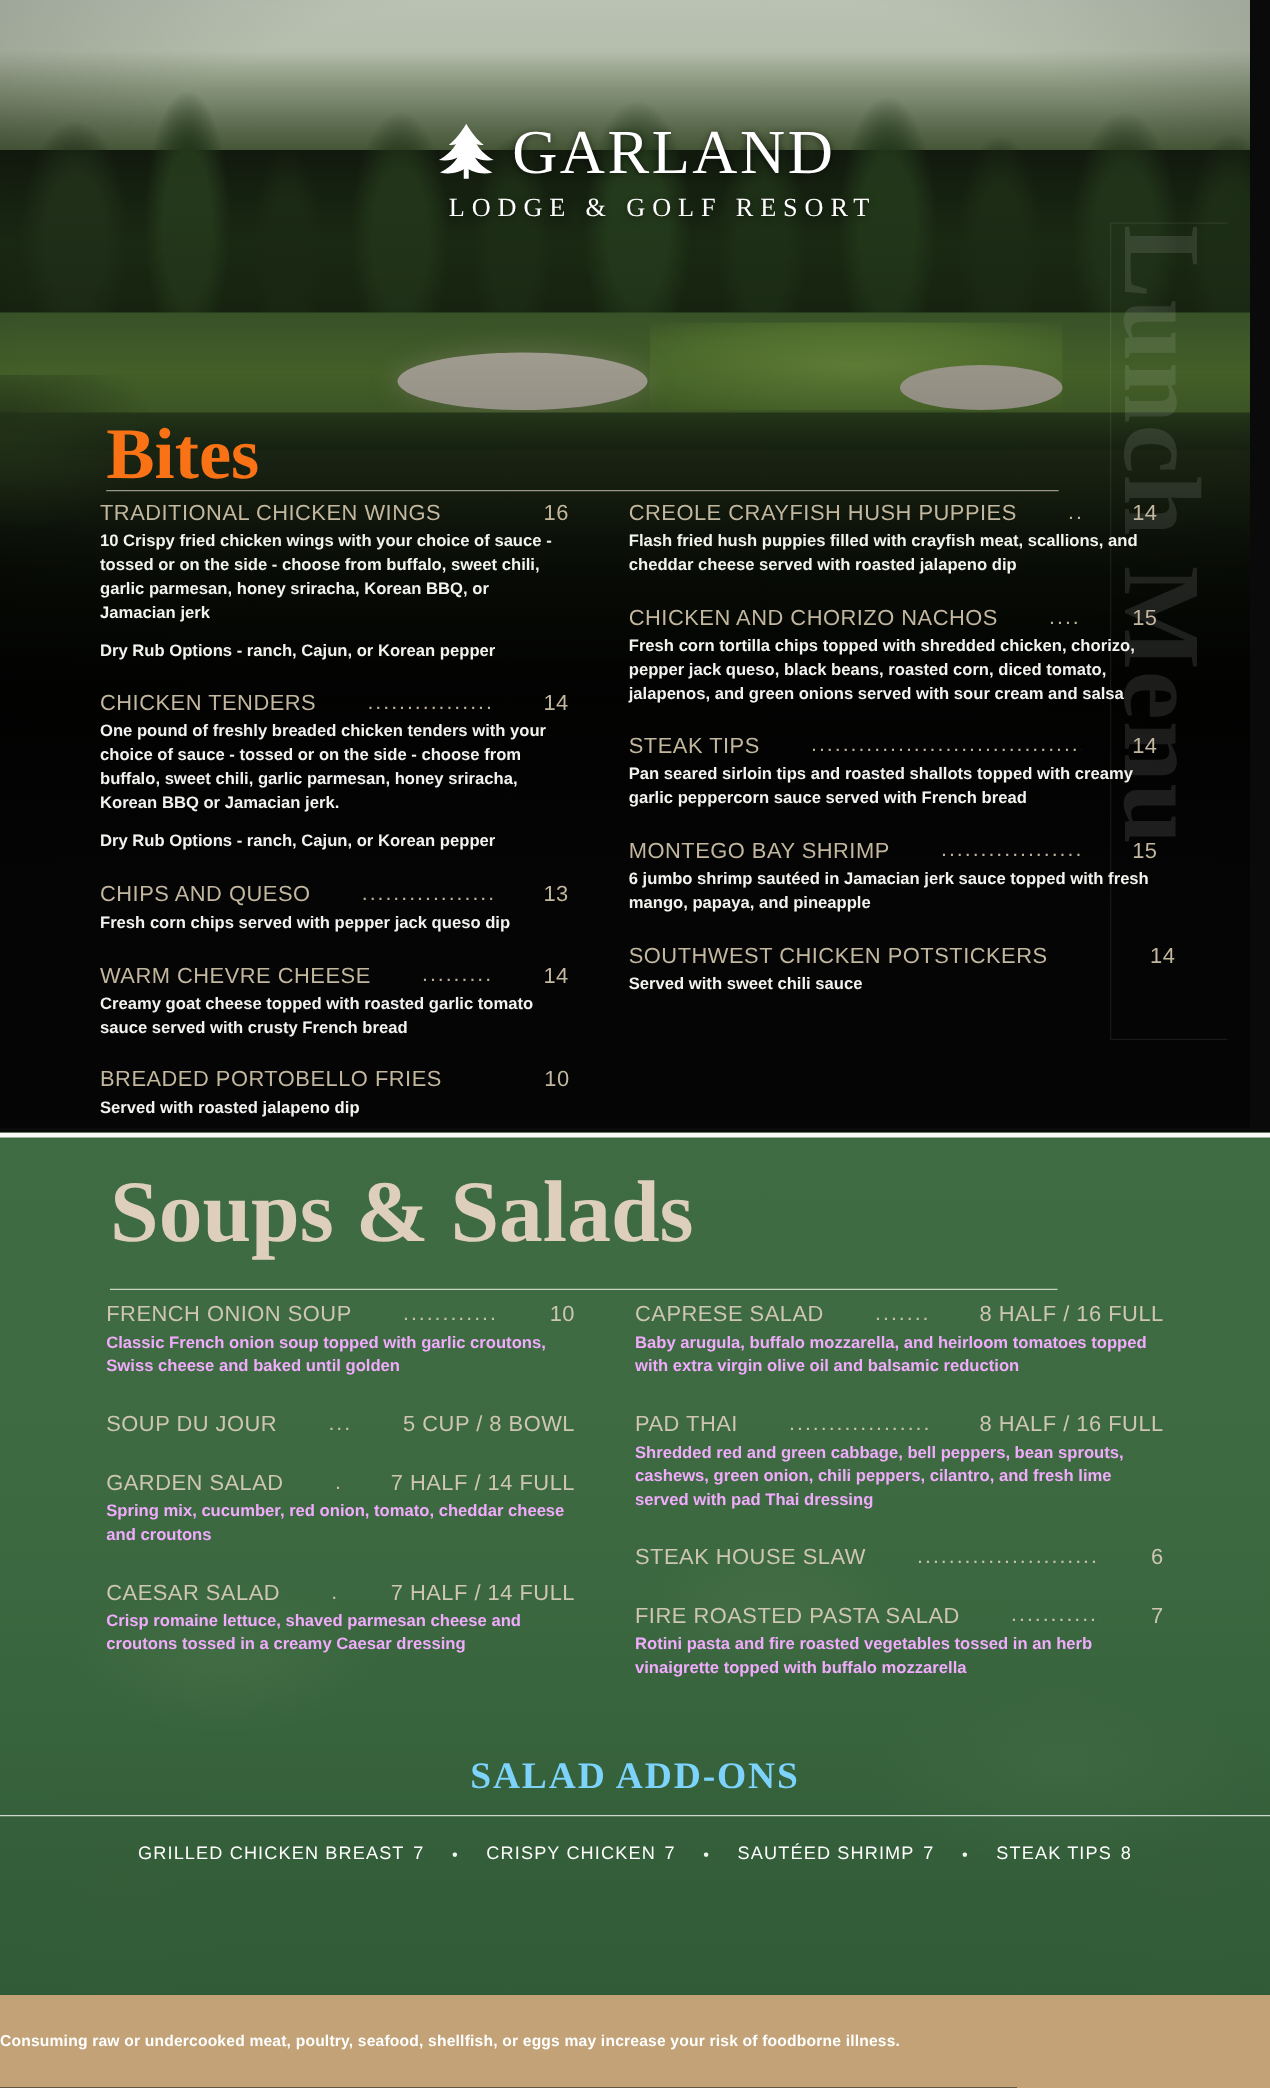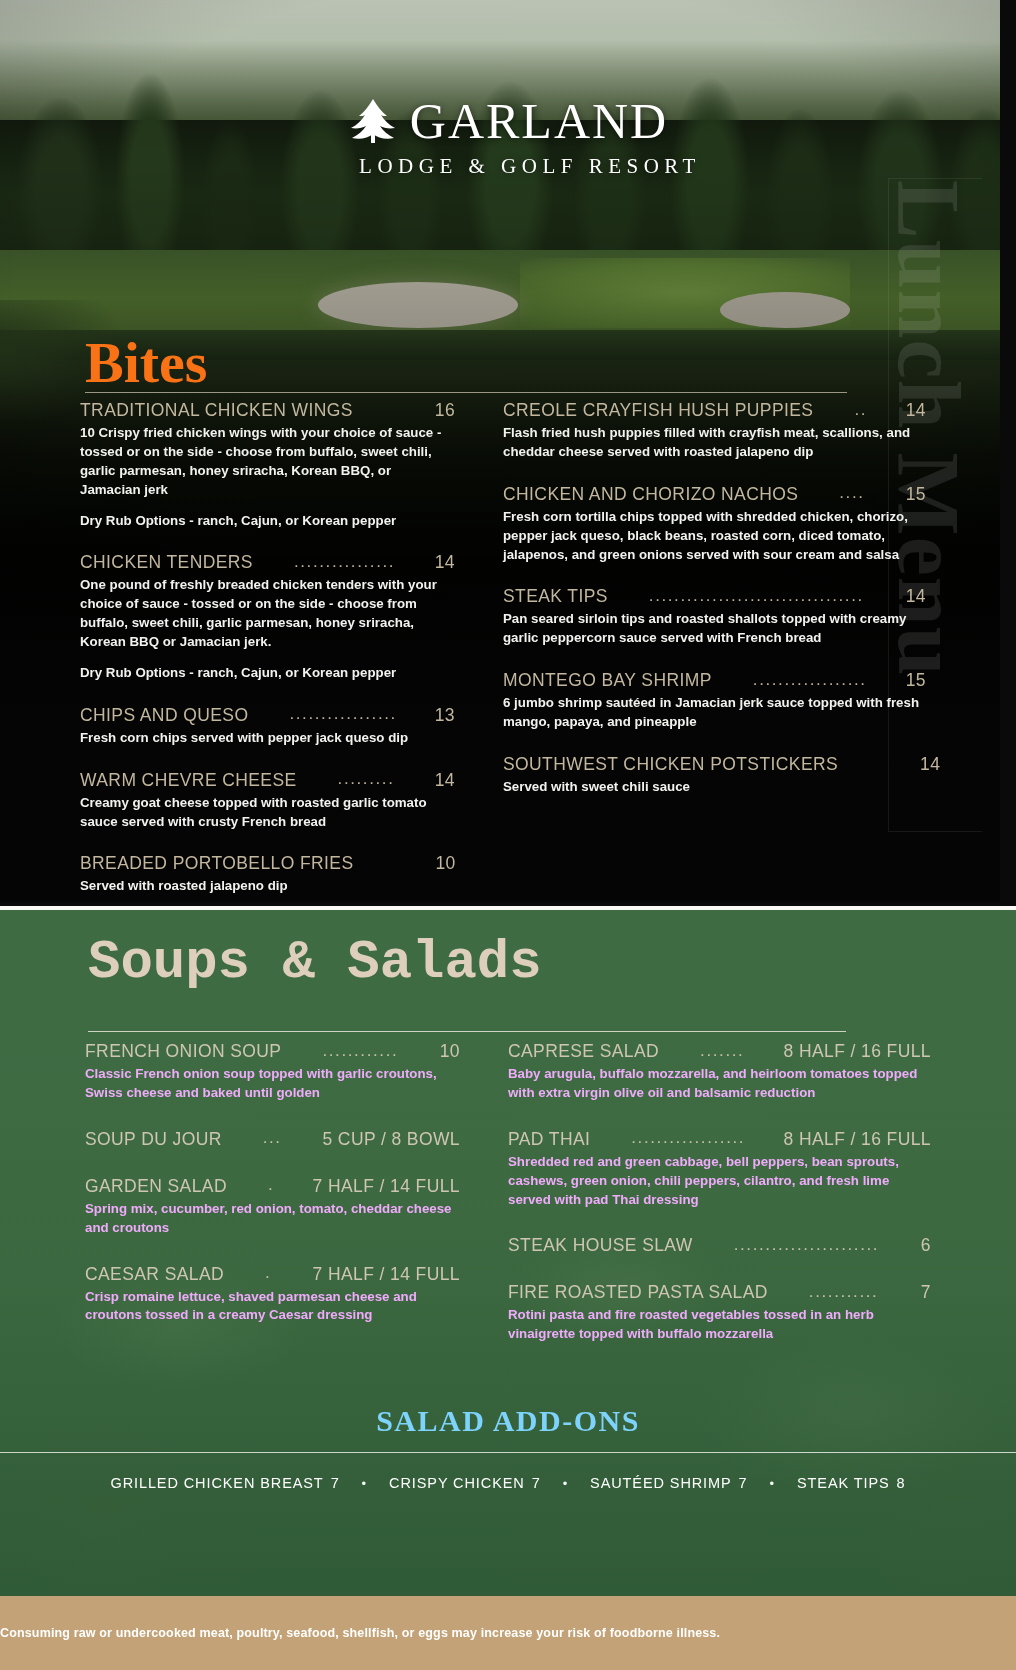--- a/index.html
+++ b/index.html
@@ -134,21 +134,21 @@
   }
 
   .cols{ position:absolute; z-index:6; display:flex; gap:0; }
   .bites-cols{ left:80px; top:400px; width:846px; }
   .col{ width:423px; padding-right:48px; }
   .col.right{ padding-right:0; width:423px; }
 
   .item{ margin-bottom:22px; }
   .item:last-child{ margin-bottom:0; }
   .item-head{
-    display:flex; align-items:center;
+    display:flex; align-items:flex-end;
     font-size:17.5px; letter-spacing:.4px;
     font-weight:400;
     white-space:nowrap;
     gap:40px;
   }
   .item-name{ flex:0 0 auto; }
   .dots{
     flex:1 1 auto; overflow:hidden; margin:0 1px;
     font-size:17px; letter-spacing:1.6px;
     transform:translateY(-1px);
@@ -191,22 +191,22 @@
   .green-photo .g3{
     position:absolute; left:0; top:0; width:100%; height:100%;
     background:linear-gradient(180deg,rgba(62,107,66,.92) 0%,rgba(60,104,64,.70) 40%,rgba(55,98,60,.55) 70%,rgba(50,92,56,.72) 100%);
   }
   .top-edge{
     position:absolute; left:0; top:0; width:100%; height:4px; background:#fbfaf7;
   }
 
   .sec-head-green{
     position:absolute; left:88px; top:30px; z-index:6;
-    font-family:Liberation Mono, monospace; font-weight:700;
-    font-size:54px; line-height:1; color:#ddcfbc;
+    font-family:Liberation Serif, serif; font-weight:700;
+    font-size:70px; line-height:1; color:#ddcfbc;
   }
   .rule-green{
     position:absolute; left:88px; top:125px; width:758px; height:1px;
     background:rgba(243,238,229,.8); z-index:6;
   }
   .soups-cols{ left:85px; top:135px; width:846px; }
 
   .theme-green .item-head{ color:#cfc6b2; }
   .theme-green .dots{ color:#c9c0ab; }
   .theme-green .desc, .theme-green .sub{ color:#f0abfc; }

